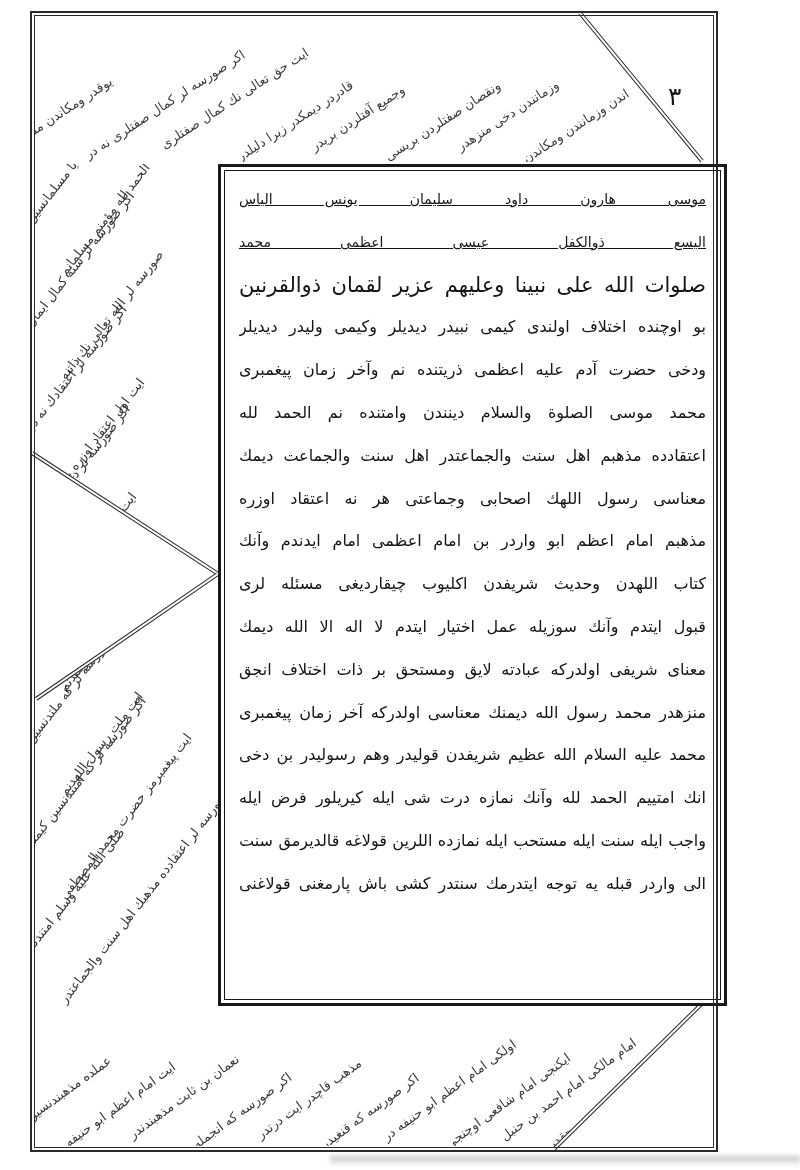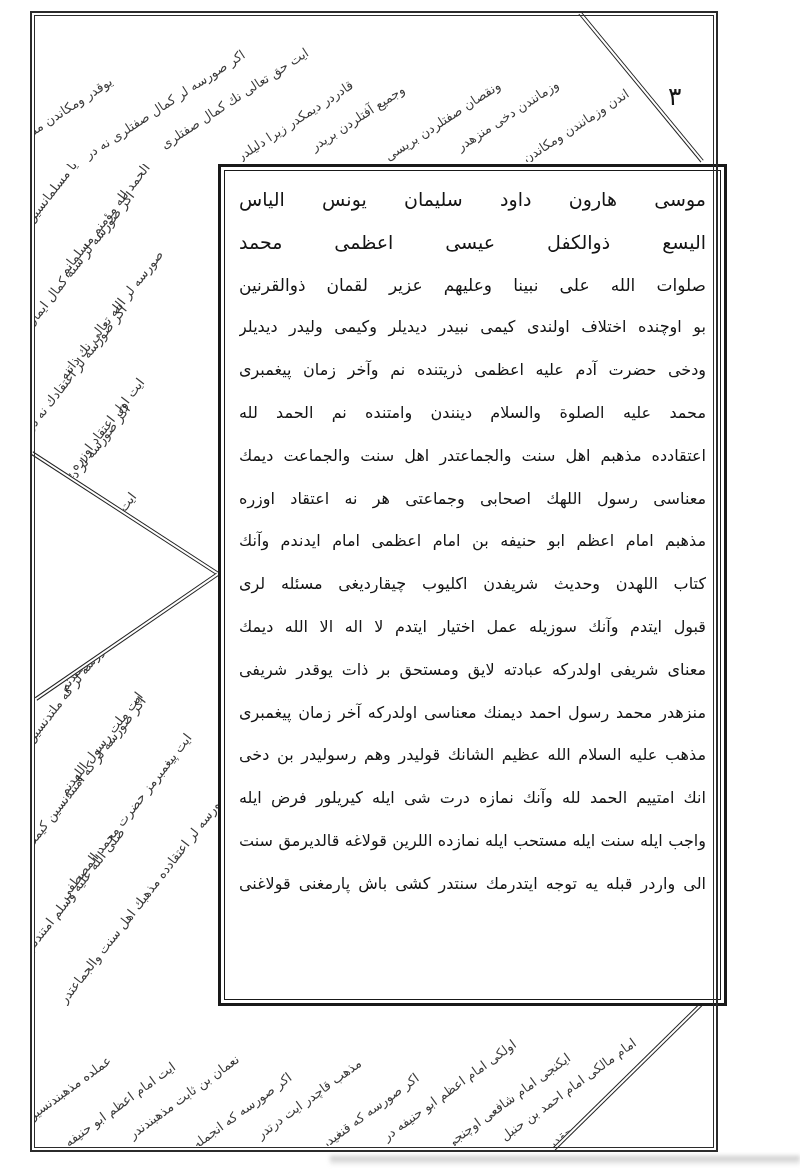--- a/index.html
+++ b/index.html
@@ -39,22 +39,22 @@
     color:#161616;}
   
   .central{position:absolute;left:218px;top:164px;width:509px;height:842px;
     border:3px solid #191919;padding:3px;box-sizing:border-box;background:#fff;
     z-index:4;}
   .central-inner{border:1.5px solid #191919;height:100%;box-sizing:border-box;
     padding:7px 14px 4px 14px;overflow:hidden;}
   .cline{direction:rtl;text-align:justify;text-align-last:justify;
     height:42.8px;line-height:42.8px;font-size:16px;color:#141414;
     overflow:hidden;}
-  .cline:nth-child(-n+2){font-size:19px;}
-  .cline:nth-child(3){font-size:17px;}
+  .cline:nth-child(-n+2){font-size:14px;text-decoration:underline;}
+  .cline:nth-child(3){font-size:21px;}
   
   .scan-shadow{position:absolute;left:330px;top:1156px;width:470px;height:10px;
     background:linear-gradient(to bottom,rgba(120,120,120,.45),rgba(255,255,255,0));
     filter:blur(2px);z-index:0;}
 </style>
 </head>
 <body>
 
 <div id="page">
 
@@ -111,29 +111,29 @@
   <div class="page-number">٣</div>
 
   <div class="central">
     <div class="central-inner">
       <div id="central-lines">
           <div class="cline">موسى هارون داود سليمان يونس الياس</div>
           <div class="cline">اليسع ذوالكفل عيسى اعظمى محمد</div>
           <div class="cline">صلوات الله على نبينا وعليهم عزير لقمان ذوالقرنين</div>
           <div class="cline">بو اوچنده اختلاف اولندى كيمى نبيدر ديديلر وكيمى وليدر ديديلر</div>
           <div class="cline">ودخى حضرت آدم عليه اعظمى ذريتنده نم وآخر زمان پيغمبرى</div>
-          <div class="cline">محمد عليه الصلوة والسلام دينندن وامتنده نم الحمد لله</div>
+          <div class="cline">محمد موسى الصلوة والسلام دينندن وامتنده نم الحمد لله</div>
           <div class="cline">اعتقادده مذهبم اهل سنت والجماعتدر اهل سنت والجماعت ديمك</div>
           <div class="cline">معناسى رسول اللهك اصحابى وجماعتى هر نه اعتقاد اوزره</div>
-          <div class="cline">مذهبم امام اعظم ابو حنيفه بن امام اعظمى امام ايدندم وآنك</div>
+          <div class="cline">مذهبم امام اعظم ابو واردر بن امام اعظمى امام ايدندم وآنك</div>
           <div class="cline">كتاب اللهدن وحديث شريفدن اكليوب چيقارديغى مسئله لرى</div>
           <div class="cline">قبول ايتدم وآنك سوزيله عمل اختيار ايتدم لا اله الا الله ديمك</div>
-          <div class="cline">معناى شريفى اولدركه عبادته لايق ومستحق بر ذات يوقدر شريفى</div>
-          <div class="cline">منزهدر محمد رسول احمد ديمنك معناسى اولدركه آخر زمان پيغمبرى</div>
-          <div class="cline">مذهب عليه السلام الله عظيم الشانك قوليدر وهم رسوليدر بن دخى</div>
+          <div class="cline">معناى شريفى اولدركه عبادته لايق ومستحق بر ذات اختلاف انجق</div>
+          <div class="cline">منزهدر محمد رسول الله ديمنك معناسى اولدركه آخر زمان پيغمبرى</div>
+          <div class="cline">محمد عليه السلام الله عظيم شريفدن قوليدر وهم رسوليدر بن دخى</div>
           <div class="cline">انك امتييم الحمد لله وآنك نمازه درت شى ايله كيريلور فرض ايله</div>
           <div class="cline">واجب ايله سنت ايله مستحب ايله نمازده اللرين قولاغه قالديرمق سنت</div>
           <div class="cline">الى واردر قبله يه توجه ايتدرمك سنتدر كشى باش پارمغنى قولاغنى</div>
         </div>
     </div>
   </div>
 
   <div class="outer-frame">
     <div class="outer-frame-inner"></div>
   </div>

